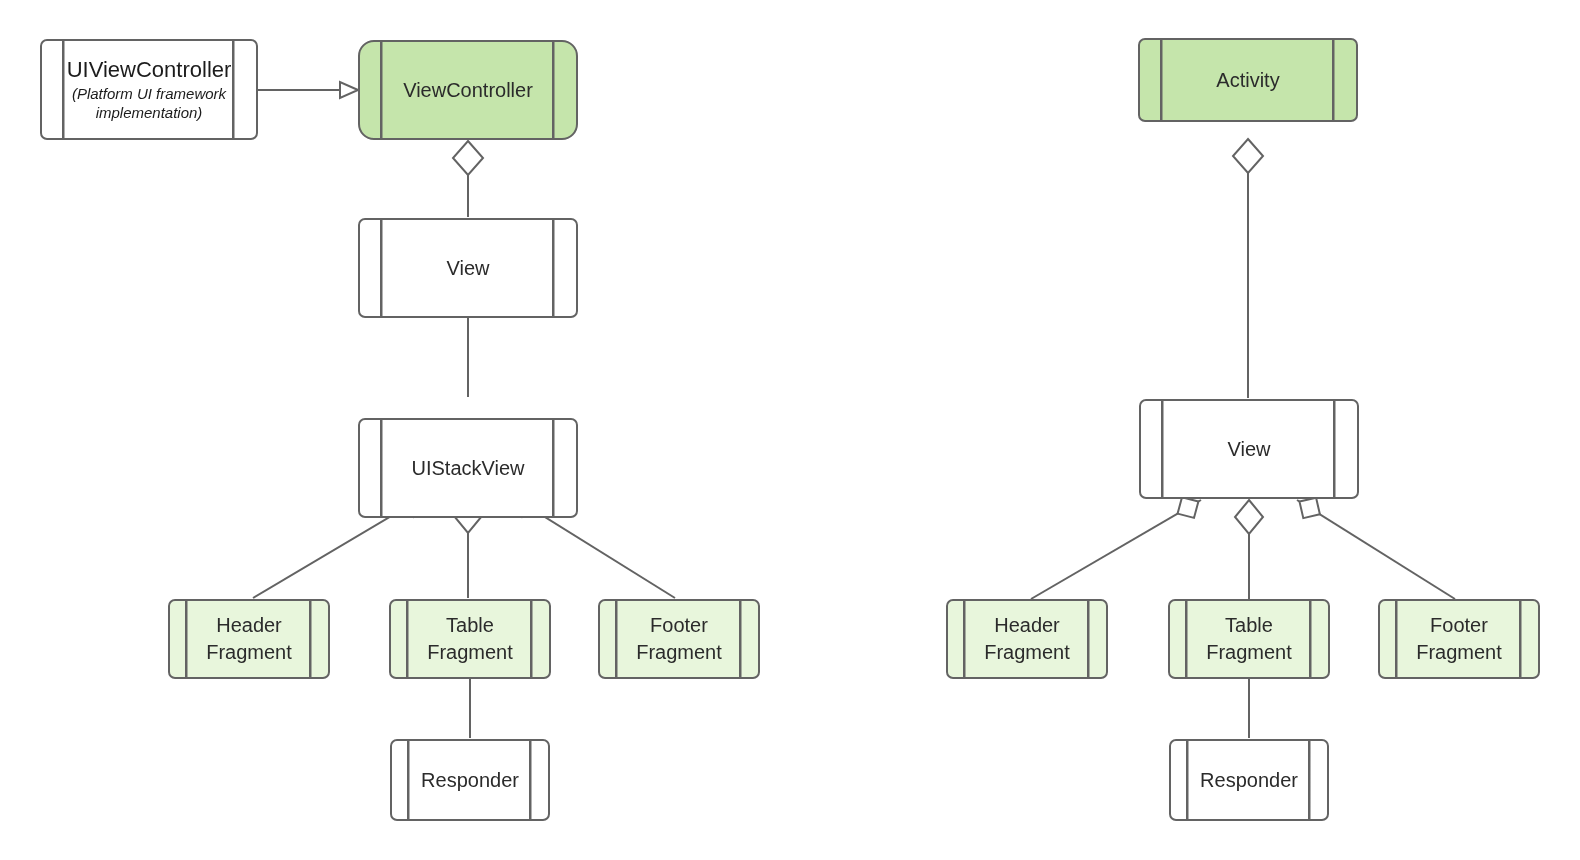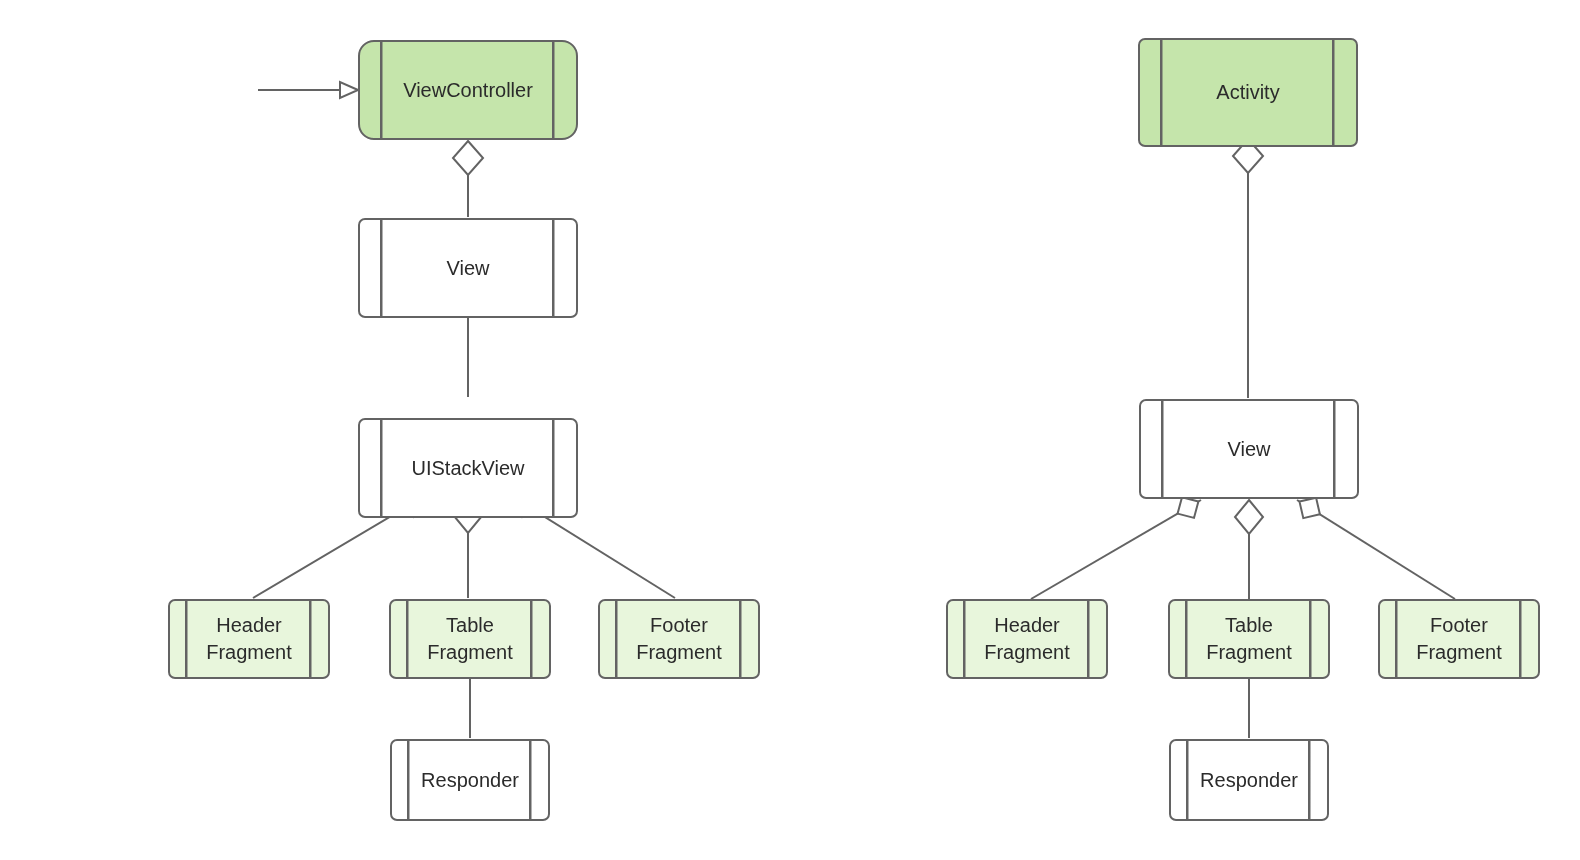--- a/index.html
+++ b/index.html
@@ -120,20 +120,26 @@
 
     <line x1="1249" y1="501" x2="1249" y2="599"></line>
     <polygon points="1249,500 1263,517 1249,534 1235,517"></polygon>
 
     <line x1="1297" y1="500" x2="1455" y2="599"></line>
     <polygon points="1319.9,514.3 1303.3,518.1 1299.5,501.6 1316.1,497.8"></polygon>
 
     <line x1="1249" y1="679" x2="1249" y2="738"></line>
   </svg>
 
+  <div class="node inset20" style="left:40px; top:39px; width:218px; height:101px;">
+    <div>
+      <div class="title">UIViewController</div>
+      <div class="subtitle">(Platform UI framework implementation)</div>
+    </div>
+  </div>
 
   <div class="node green inset20" style="left:358px; top:40px; width:220px; height:100px;border-radius:16px;">
     <span>ViewController</span>
   </div>
 
   <div class="node inset20" style="left:358px; top:218px; width:220px; height:100px;">
     <span>View</span>
   </div>
 
   <div class="node inset20" style="left:358px; top:398px; width:220px; height:100px;margin-top:20px;">
@@ -149,21 +155,21 @@
   </div>
 
   <div class="node lightgreen inset16" style="left:598px; top:599px; width:162px; height:80px;">
     <span>Footer Fragment</span>
   </div>
 
   <div class="node inset16" style="left:390px; top:739px; width:160px; height:82px;">
     <span>Responder</span>
   </div>
 
-  <div class="node green inset20" style="left:1138px; top:38px; width:220px; height:109px;">
+  <div class="node green inset20" style="left:1138px; top:38px; width:220px; height:84px;">
     <span>Activity</span>
   </div>
 
   <div class="node inset20" style="left:1139px; top:399px; width:220px; height:100px;">
     <span>View</span>
   </div>
 
   <div class="node lightgreen inset16" style="left:946px; top:599px; width:162px; height:80px;">
     <span>Header Fragment</span>
   </div>

